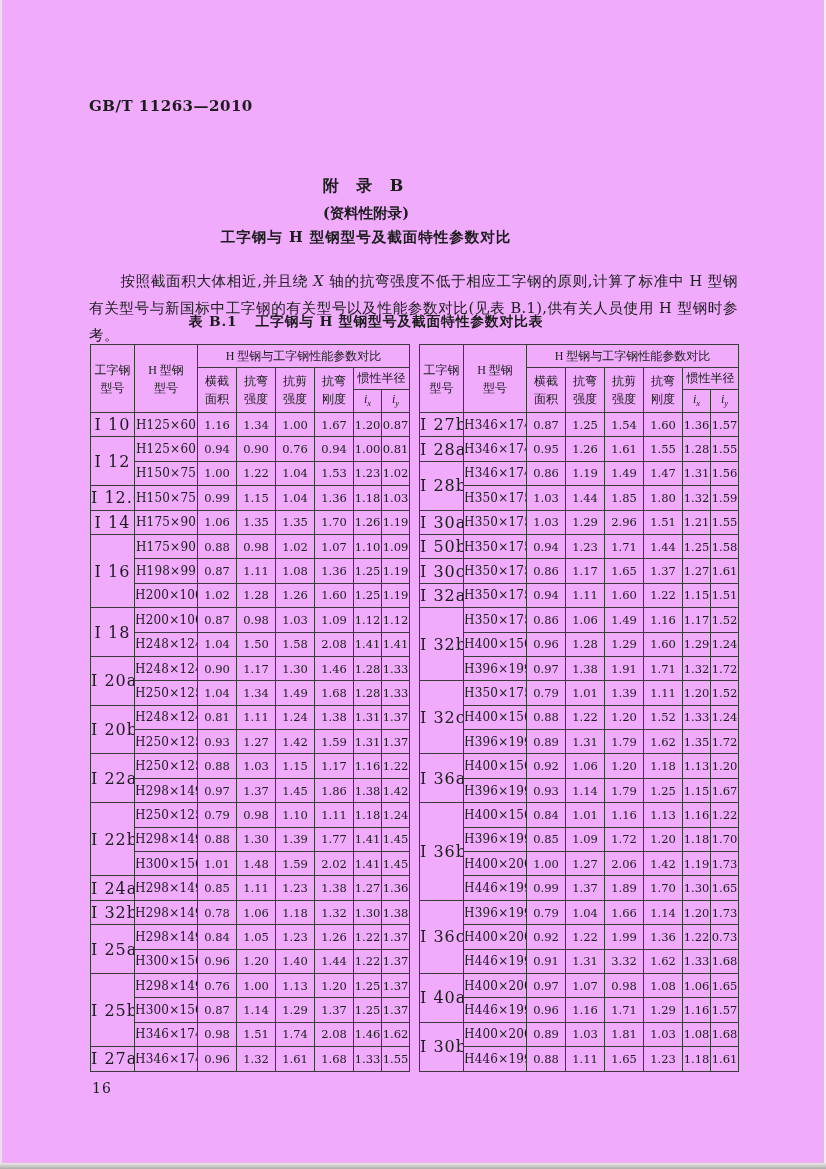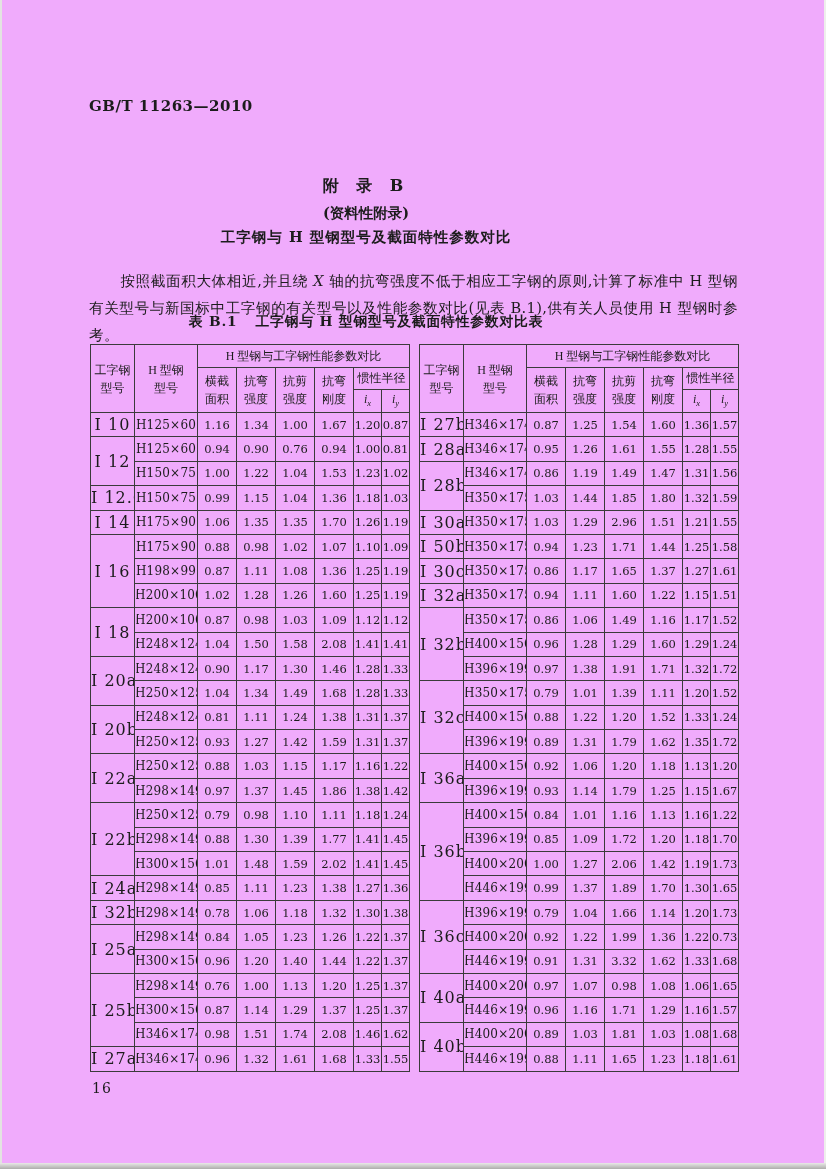--- a/index.html
+++ b/index.html
@@ -644,21 +644,21 @@
           <tr>
             <td class="ch">H446×199</td>
             <td class="cv">0.96</td>
             <td class="cv">1.16</td>
             <td class="cv">1.71</td>
             <td class="cv">1.29</td>
             <td class="cv">1.16</td>
             <td class="cv">1.57</td>
           </tr>
           <tr>
-            <td rowspan="2" class="ci">I 40b</td>
+            <td rowspan="2" class="ci">I 30b</td>
             <td class="ch">H400×200</td>
             <td class="cv">0.89</td>
             <td class="cv">1.03</td>
             <td class="cv">1.81</td>
             <td class="cv">1.03</td>
             <td class="cv">1.08</td>
             <td class="cv">1.68</td>
           </tr>
           <tr>
             <td class="ch">H446×199</td>

